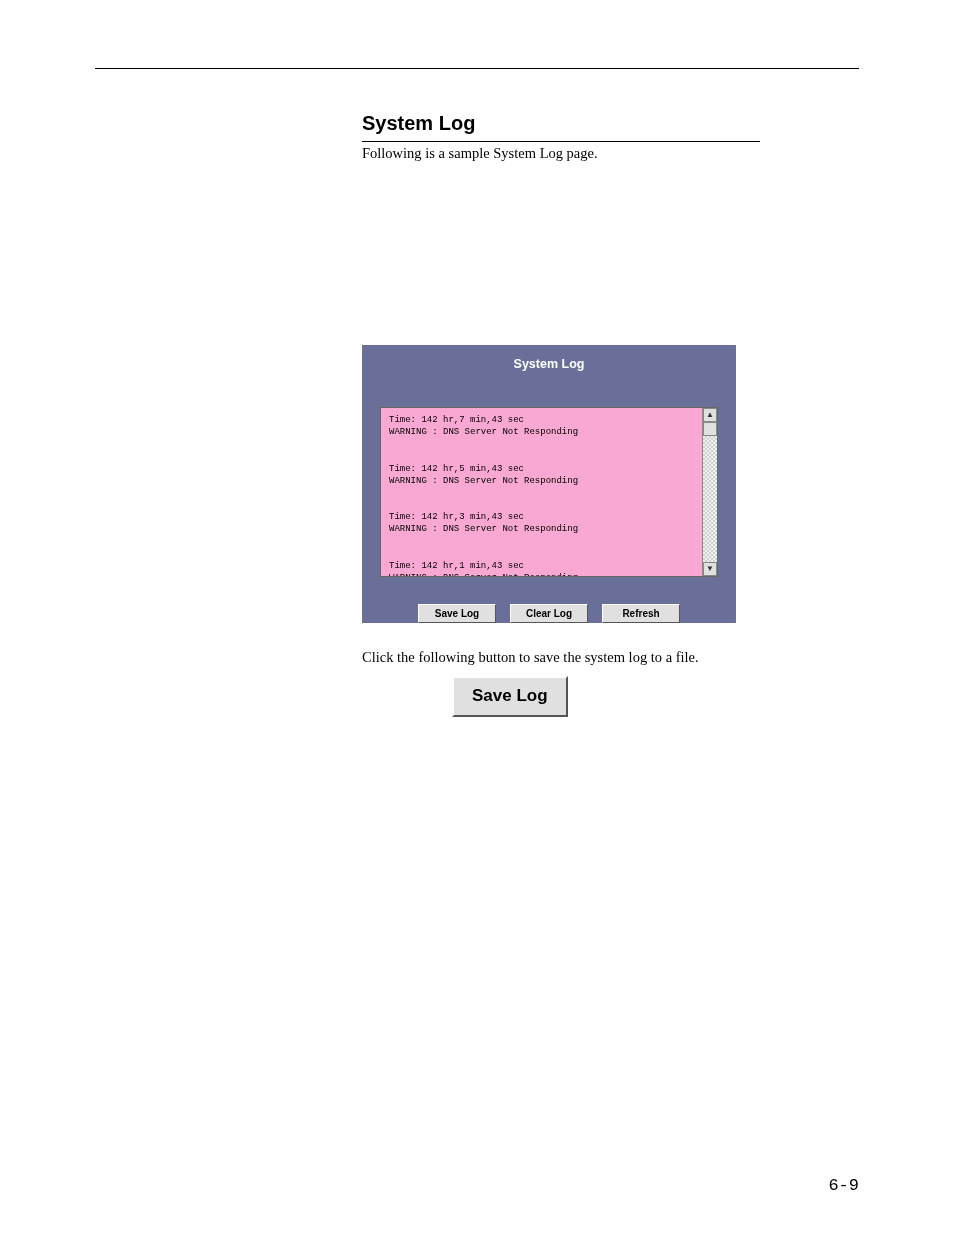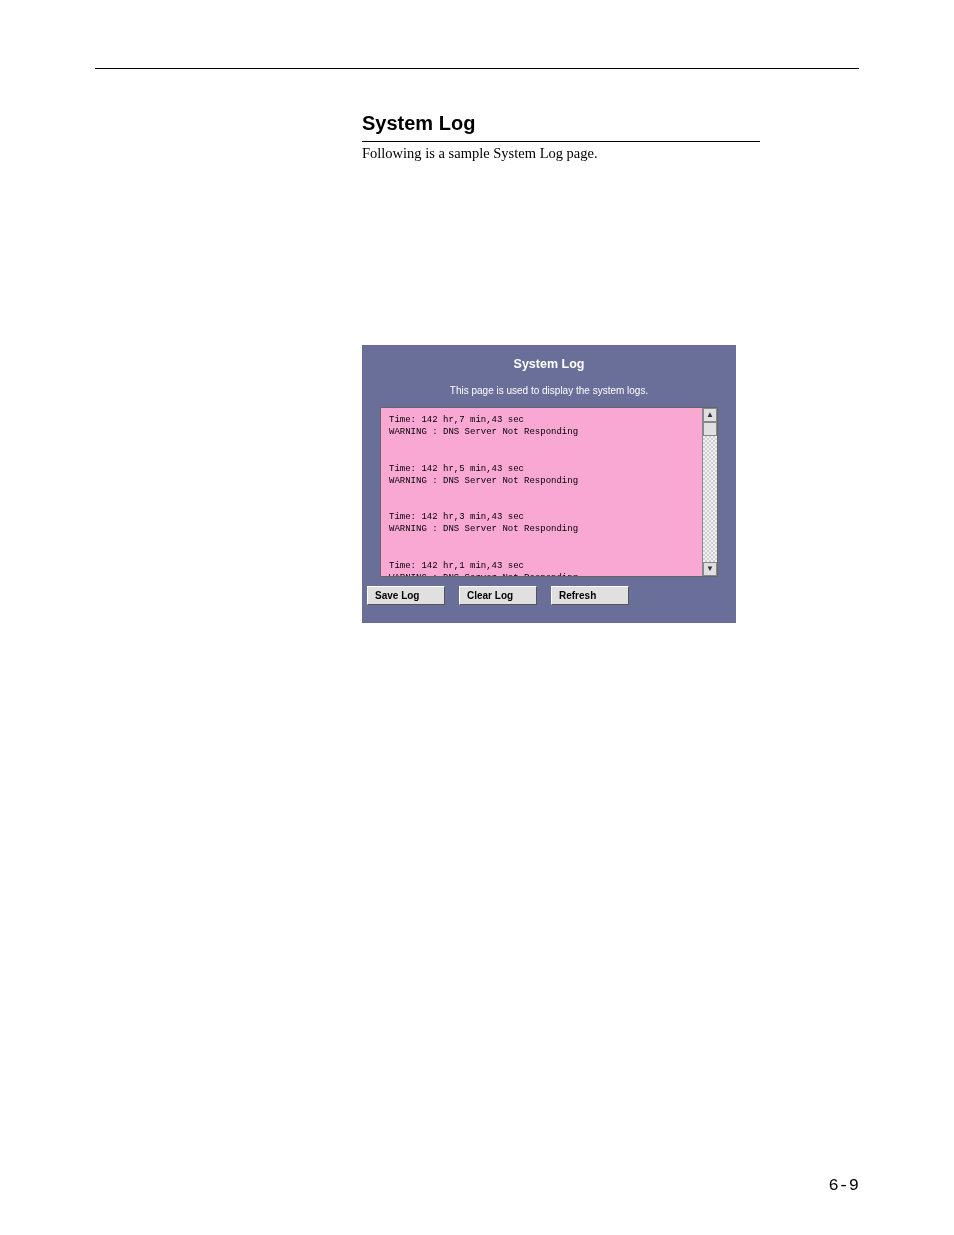--- a/index.html
+++ b/index.html
@@ -124,21 +124,22 @@
     left: 0; right: 0;
     top: 14px;
     height: 14px;
     background: #e0e0e0;
     border: 1px solid #888;
     box-sizing: border-box;
   }
   .panel-buttons {
     position: absolute;
     left: 0; right: 0;
-    bottom: 18px;
+    bottom: 0;
+    text-align: center;
   }
   .panel-buttons .btn {
     display: inline-block;
     min-width: 62px;
     font-family: Arial, Helvetica, sans-serif;
     font-size: 10px;
     font-weight: bold;
     padding: 3px 7px;
     margin: 0 5px;
     background: #e0e0e0;
@@ -189,21 +190,20 @@
   <div class="top-rule"></div>
 
   <div class="section">
     <div class="section-title">System Log</div>
     <div class="section-rule"></div>
     <div class="para2">Following is a sample System Log page.</div>
   </div>
 
   <div class="panel-wrap">
     <div class="panel-title">System Log</div>
-    <div class="panel-desc">This page is used to display the system logs.</div>
 
     <div class="log-area">
       <div class="log-text" id="log-lines">Time: 142 hr,7 min,43 sec
 WARNING : DNS Server Not Responding
 
 
 Time: 142 hr,5 min,43 sec
 WARNING : DNS Server Not Responding
 
 
@@ -220,15 +220,19 @@
       </div>
     </div>
 
     <div class="panel-buttons">
       <span class="btn">Save Log</span>
       <span class="btn">Clear Log</span>
       <span class="btn">Refresh</span>
     </div>
   </div>
 
+  <div class="save-btn-para">
+    <div>Click the following button to save the system log to a file.</div>
+    <div class="big-btn">Save Log</div>
+  </div>
 
   <div class="page-num">6-9</div>
 </div>
 
 </body></html>

